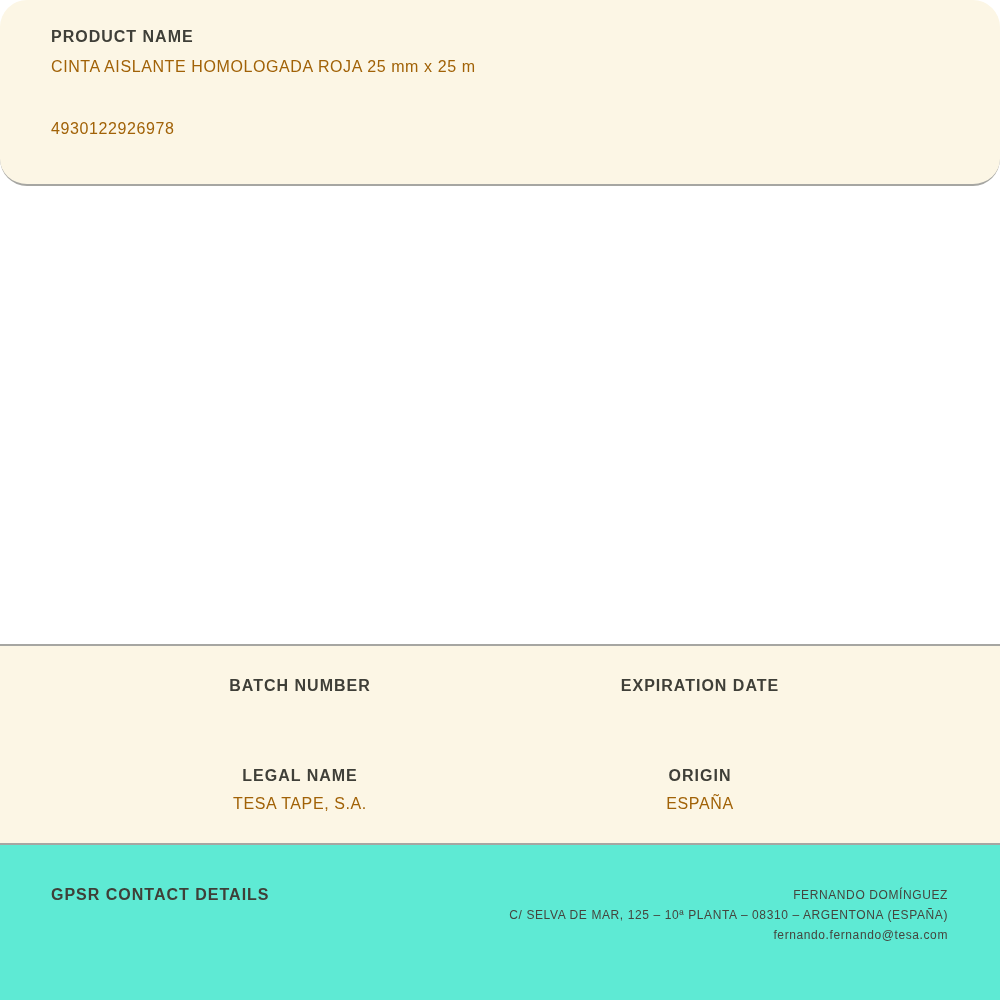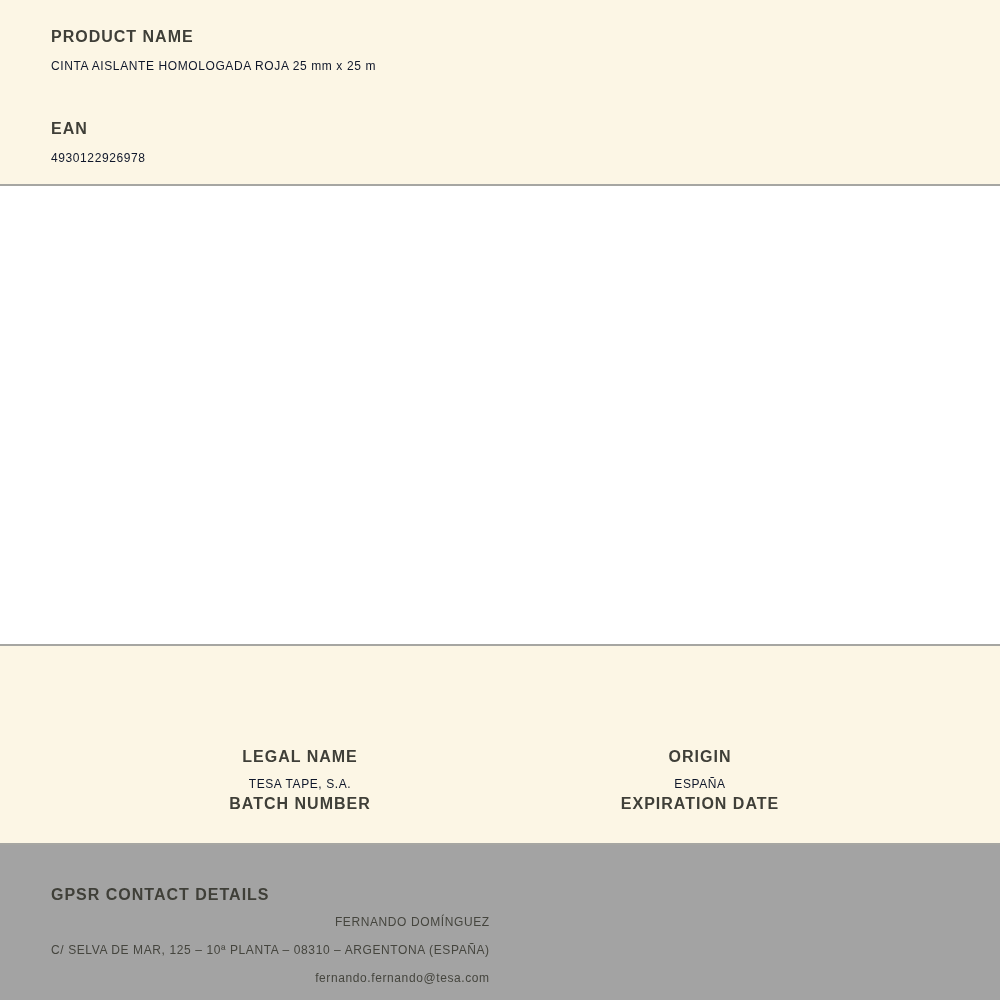--- a/index.html
+++ b/index.html
@@ -10,33 +10,34 @@
     background: #FFFFFF;
     overflow: hidden;
   }
 
   
   .top-section {
     height: 186px;
     background: #FCF6E5;
     border-bottom: 2px solid #A6A6A2;
     padding: 27px 51px 0 51px;
+    border-radius: 27px;
   }
   .field-label {
     font-weight: bold;
     font-size: 16px;
     letter-spacing: 1px;
     line-height: 19px;
     color: #3F3F38;
   }
   .field-value {
-    font-size: 12px;
+    font-size: 16px;
     letter-spacing: 0.6px;
     line-height: 19px;
-    color: #0f172a;
+    color: #a16207;
   }
   .top-section .field-value { margin-top: 11px; }
   .field-ean { margin-top: 43px; }
 
   
   .middle-section {
     height: 458px;
     background: #FFFFFF;
   }
 
@@ -52,85 +53,83 @@
     display: grid;
     grid-template-columns: 1fr 1fr;
     text-align: center;
   }
   .details-grid.row-2 { margin-top: 71px; }
   .details-grid .field-value { margin-top: 9px; }
 
   
   .gpsr-section {
     height: 155px;
-    background: #a3a3a3;
+    background: #5eead4;
     padding: 40px 52px 12px 51px;
     display: flex;
     justify-content: space-between;
     align-items: flex-start;
-    flex-direction: column;
   }
   .gpsr-title {
     font-weight: bold;
     font-size: 16px;
     letter-spacing: 1px;
     line-height: 20px;
     color: #3F3F38;
   }
   .gpsr-contact {
     text-align: right;
   }
   .gpsr-line {
     font-size: 12px;
     letter-spacing: 0.6px;
     line-height: 20px;
     color: #45453E;
   }
-  .gpsr-line + .gpsr-line { margin-top: 8px; }
+  .gpsr-line + .gpsr-line { }
   .gpsr-email {
     color: #45453E;
     text-decoration: none;
     cursor: pointer;
   }
 </style>
 </head>
 <body>
 
 <div>
 
   <section class="top-section">
     <div class="field">
       <div class="field-label">PRODUCT NAME</div>
       <div class="field-value">CINTA AISLANTE HOMOLOGADA ROJA 25 mm x 25 m</div>
     </div>
     <div class="field field-ean">
-      <div class="field-label">EAN</div>
       <div class="field-value">4930122926978</div>
     </div>
   </section>
 
   <section class="middle-section"></section>
 
   <section class="details-section">
+    <div class="details-grid row-1">
+      <div class="cell">
+        <div class="field-label">BATCH NUMBER</div>
+      </div>
+      <div class="cell">
+        <div class="field-label">EXPIRATION DATE</div>
+      </div>
+    </div>
     <div class="details-grid row-2">
       <div class="cell">
         <div class="field-label">LEGAL NAME</div>
         <div class="field-value">TESA TAPE, S.A.</div>
       </div>
       <div class="cell">
         <div class="field-label">ORIGIN</div>
         <div class="field-value">ESPAÑA</div>
-      </div>
-    </div>
-    <div class="details-grid row-1">
-      <div class="cell">
-        <div class="field-label">BATCH NUMBER</div>
-      </div>
-      <div class="cell">
-        <div class="field-label">EXPIRATION DATE</div>
       </div>
     </div>
   </section>
 
   <section class="gpsr-section">
     <div class="gpsr-title">GPSR CONTACT DETAILS</div>
     <div class="gpsr-contact">
       <div class="gpsr-line">FERNANDO DOMÍNGUEZ</div>
       <div class="gpsr-line">C/ SELVA DE MAR, 125 – 10ª PLANTA – 08310 – ARGENTONA (ESPAÑA)</div>
       <div class="gpsr-line">

